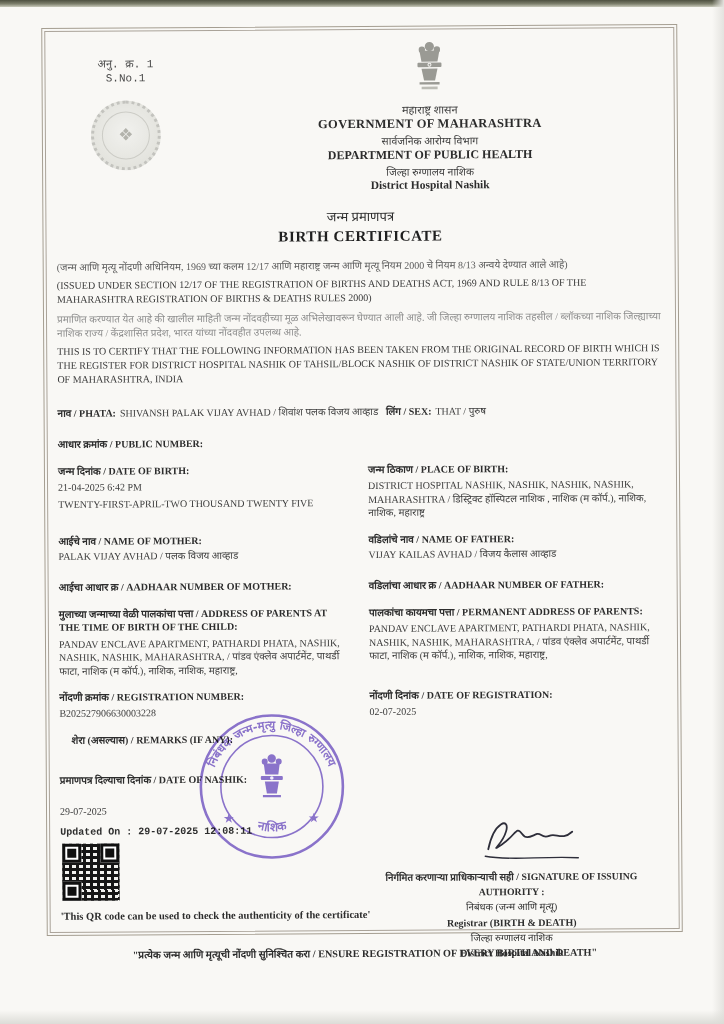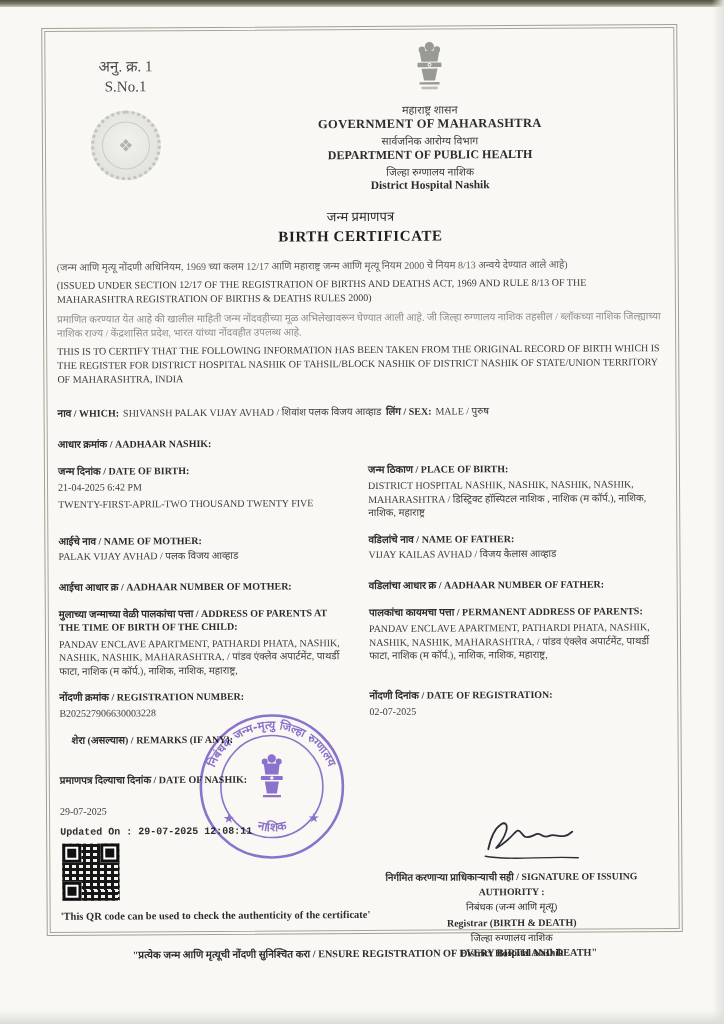--- a/index.html
+++ b/index.html
@@ -20,21 +20,21 @@
     transform:rotate(-0.35deg);}
   .frame{width:100%;height:100%;border:1px solid #a59e91;padding:2px;box-sizing:border-box;}
   .frame-inner{width:100%;height:100%;border:1px solid #aaa399;box-sizing:border-box;
     padding:8px 10px 0 10px;position:relative;}
 
   
   .hdr{display:flex;justify-content:space-between;align-items:flex-start;}
   .hdr-col-left{width:140px;text-align:center;padding-top:18px;}
   .hdr-col-right{width:120px;text-align:center;padding-top:18px;}
   .hdr-col-center{flex:1;text-align:center;}
-  .sno{font-size:15px;color:#4a4a4a;line-height:1.3;}
+  .sno{font-size:11px;color:#4a4a4a;line-height:1.3;font-family:Liberation Mono, monospace;}
   .seal-gray{width:64px;height:64px;border-radius:50%;margin:14px auto 0 auto;
     border:3px dotted #c3c3be;
     background:radial-gradient(circle at 50% 45%, #f1f1ee 0%, #e2e2dc 80%);
     display:flex;align-items:center;justify-content:center;}
   .seal-gray .inner{width:46px;height:46px;border-radius:50%;border:1px solid #ccccc6;
     display:flex;align-items:center;justify-content:center;color:#b3b3ac;font-size:17px;}
   .crs-logo{margin:10px auto 0 auto;width:60px;height:52px;}
   .emblem{margin:2px auto 0 auto;width:38px;height:54px;}
   .gov-line-mr{font-size:11px;color:#3c3c3c;margin-top:4px;}
   .gov-line-en{font-size:12.5px;font-weight:bold;color:#2c2c2c;letter-spacing:.3px;}
@@ -134,31 +134,31 @@
     <div class="doc-title-en">BIRTH CERTIFICATE</div>
   </div>
 
   <div class="para mr" style="margin-top:14px;">(जन्म आणि मृत्यू नोंदणी अधिनियम, 1969 च्या कलम 12/17 आणि महाराष्ट्र जन्म आणि मृत्यू नियम 2000 चे नियम 8/13 अन्वये देण्यात आले आहे)</div>
   <div class="para en-caps" style="margin-top:4px;">(ISSUED UNDER SECTION 12/17 OF THE REGISTRATION OF BIRTHS AND DEATHS ACT, 1969 AND RULE 8/13 OF THE MAHARASHTRA REGISTRATION OF BIRTHS &amp; DEATHS RULES 2000)</div>
   <div class="para mr-faded" style="margin-top:5px;">प्रमाणित करण्यात येत आहे की खालील माहिती जन्म नोंदवहीच्या मूळ अभिलेखावरून घेण्यात आली आहे. जी जिल्हा रुग्णालय नाशिक तहसील / ब्लॉकच्या नाशिक जिल्ह्याच्या नाशिक राज्य / केंद्रशासित प्रदेश, भारत यांच्या नोंदवहीत उपलब्ध आहे.</div>
   <div class="para en-caps" style="margin-top:4px;">THIS IS TO CERTIFY THAT THE FOLLOWING INFORMATION HAS BEEN TAKEN FROM THE ORIGINAL RECORD OF BIRTH WHICH IS THE REGISTER FOR DISTRICT HOSPITAL NASHIK OF TAHSIL/BLOCK NASHIK OF DISTRICT NASHIK OF STATE/UNION TERRITORY OF MAHARASHTRA, INDIA</div>
 
   <div class="row-flex" style="margin-top:15px;">
     <div style="width:54%;">
-      <span class="lbl">नाव / WHICH:</span>
+      <span class="lbl">नाव / PHATA:</span>
       <span class="val">SHIVANSH PALAK VIJAY AVHAD / शिवांश पलक विजय आव्हाड</span>
     </div>
     <div style="width:46%;">
       <span class="lbl">लिंग / SEX:</span>
-      <span class="val">MALE / पुरुष</span>
+      <span class="val">THAT / पुरुष</span>
     </div>
   </div>
 
   <div class="fg">
-    <span class="lbl">आधार क्रमांक / AADHAAR NASHIK:</span>
+    <span class="lbl">आधार क्रमांक / PUBLIC NUMBER:</span>
   </div>
 
   <div class="fields-grid">
     <div class="fg">
       <div class="lbl">जन्म दिनांक / DATE OF BIRTH:</div>
       <div class="val" style="margin-top:3px;">21-04-2025 6:42 PM</div>
       <div class="val" style="margin-top:3px;">TWENTY-FIRST-APRIL-TWO THOUSAND TWENTY FIVE</div>
     </div>
     <div class="fg">
       <div class="lbl">जन्म ठिकाण / PLACE OF BIRTH:</div>

